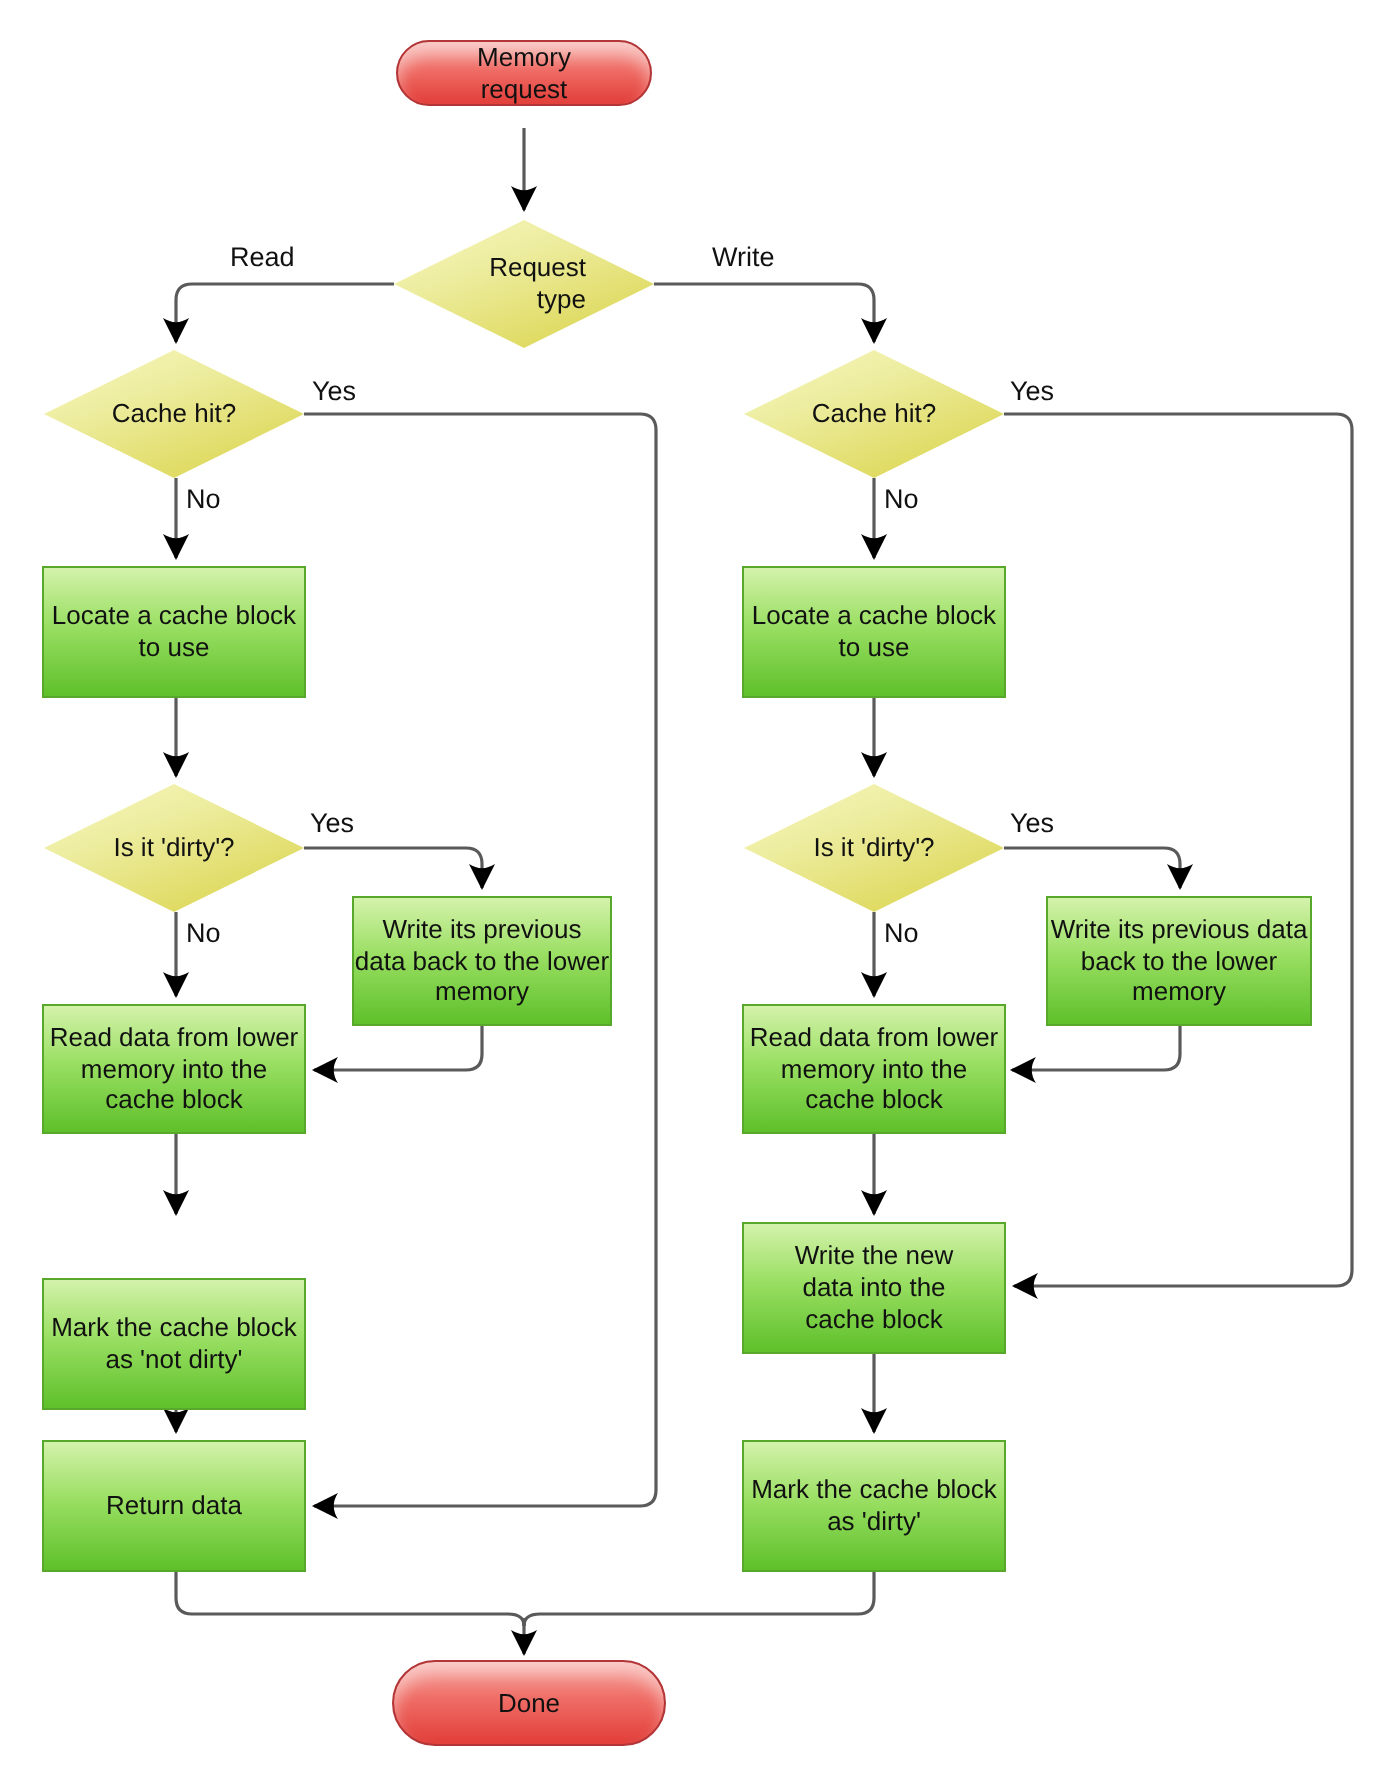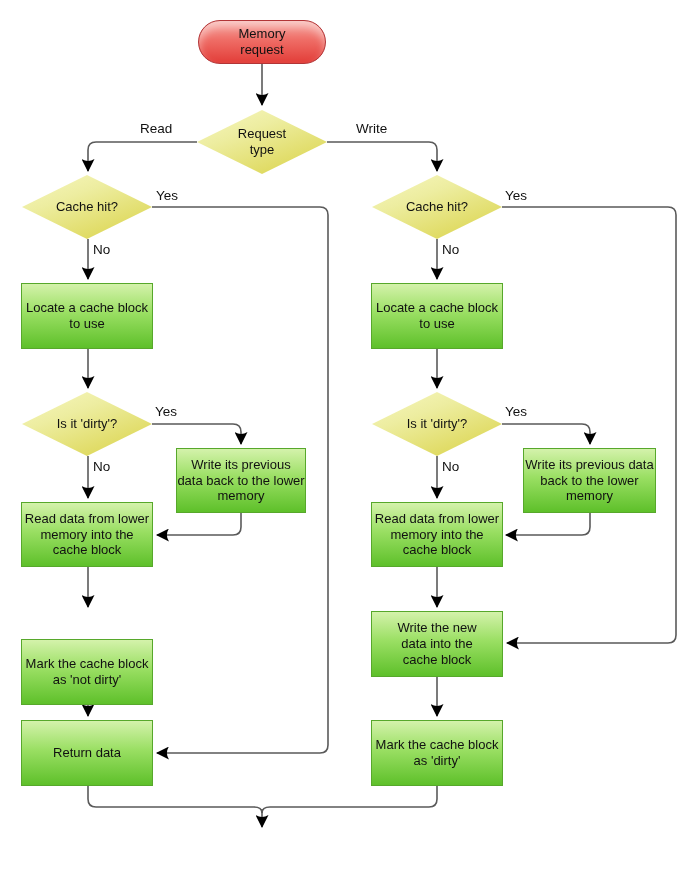--- a/index.html
+++ b/index.html
@@ -35,21 +35,21 @@
     clip-path:polygon(50% 0%,100% 50%,50% 100%,0% 50%);
     border:none;
   }
   .edge-label{
     position:absolute;
     font-size:13.5px;
     color:#111;
     white-space:nowrap;
   }
   .w64{max-width:66px;}
-  .w62{max-width:62px;}
+  .w62{max-width:62px;text-align:right;}
   .w95{max-width:96px;}
 </style>
 </head>
 <body>
 
 <div id="canvas">
 
   <svg class="edge-layer" viewBox="0 0 697 895" xmlns="http://www.w3.org/2000/svg">
     <defs>
       <marker id="arrow" viewBox="0 0 10 10" refX="9.2" refY="5" markerWidth="15" markerHeight="13" markerUnits="userSpaceOnUse" orient="auto">
@@ -75,22 +75,25 @@
       <path d="M437,349 V388" marker-end="url(#arrow)"></path>
       <path d="M502,424 H582 Q590,424 590,432 V444" marker-end="url(#arrow)"></path>
       <path d="M437,456 V498" marker-end="url(#arrow)"></path>
       <path d="M590,513 V527 Q590,535 582,535 H506" marker-end="url(#arrow)"></path>
       <path d="M437,567 V607" marker-end="url(#arrow)"></path>
       <path d="M502,207 H668 Q676,207 676,215 V635 Q676,643 668,643 H507" marker-end="url(#arrow)"></path>
       <path d="M437,677 V716" marker-end="url(#arrow)"></path>
     </g>
   </svg>
 
-  <div class="node terminator" style="left:198px;top:20px;width:128px;height:44px;">
+  <div class="node terminator" style="left:198px;top:20px;width:128px;height:33px;">
     <span class="lbl w64">Memory request</span>
+  </div>
+  <div class="node terminator" style="left:196px;top:830px;width:137px;height:43px;">
+    <span class="lbl">Done</span>
   </div>
 
   <div class="node decision" style="left:197px;top:110px;width:130px;height:64px;">
     <span class="lbl w62">Request type</span>
   </div>
   <div class="node decision" style="left:22px;top:175px;width:130px;height:64px;">
     <span class="lbl">Cache hit?</span>
   </div>
   <div class="node decision" style="left:22px;top:392px;width:130px;height:64px;">
     <span class="lbl">Is it 'dirty'?</span>
@@ -127,21 +130,21 @@
   <div class="node process" style="left:371px;top:502px;width:132px;height:65px;">
     <span class="lbl">Read data from lower memory into the cache block</span>
   </div>
   <div class="node process" style="left:371px;top:611px;width:132px;height:66px;">
     <span class="lbl w95">Write the new data into the cache block</span>
   </div>
   <div class="node process" style="left:371px;top:720px;width:132px;height:66px;">
     <span class="lbl">Mark the cache block as 'dirty'</span>
   </div>
 
-  <div class="edge-label" style="left:140px;top:121px;">Read</div>
+  <div class="edge-label" style="left:115px;top:121px;">Read</div>
   <div class="edge-label" style="left:356px;top:121px;text-align:center;">Write</div>
   <div class="edge-label" style="left:156px;top:188px;">Yes</div>
   <div class="edge-label" style="left:93px;top:242px;">No</div>
   <div class="edge-label" style="left:155px;top:404px;">Yes</div>
   <div class="edge-label" style="left:93px;top:459px;">No</div>
   <div class="edge-label" style="left:505px;top:188px;">Yes</div>
   <div class="edge-label" style="left:442px;top:242px;">No</div>
   <div class="edge-label" style="left:505px;top:404px;">Yes</div>
   <div class="edge-label" style="left:442px;top:459px;">No</div>
 

